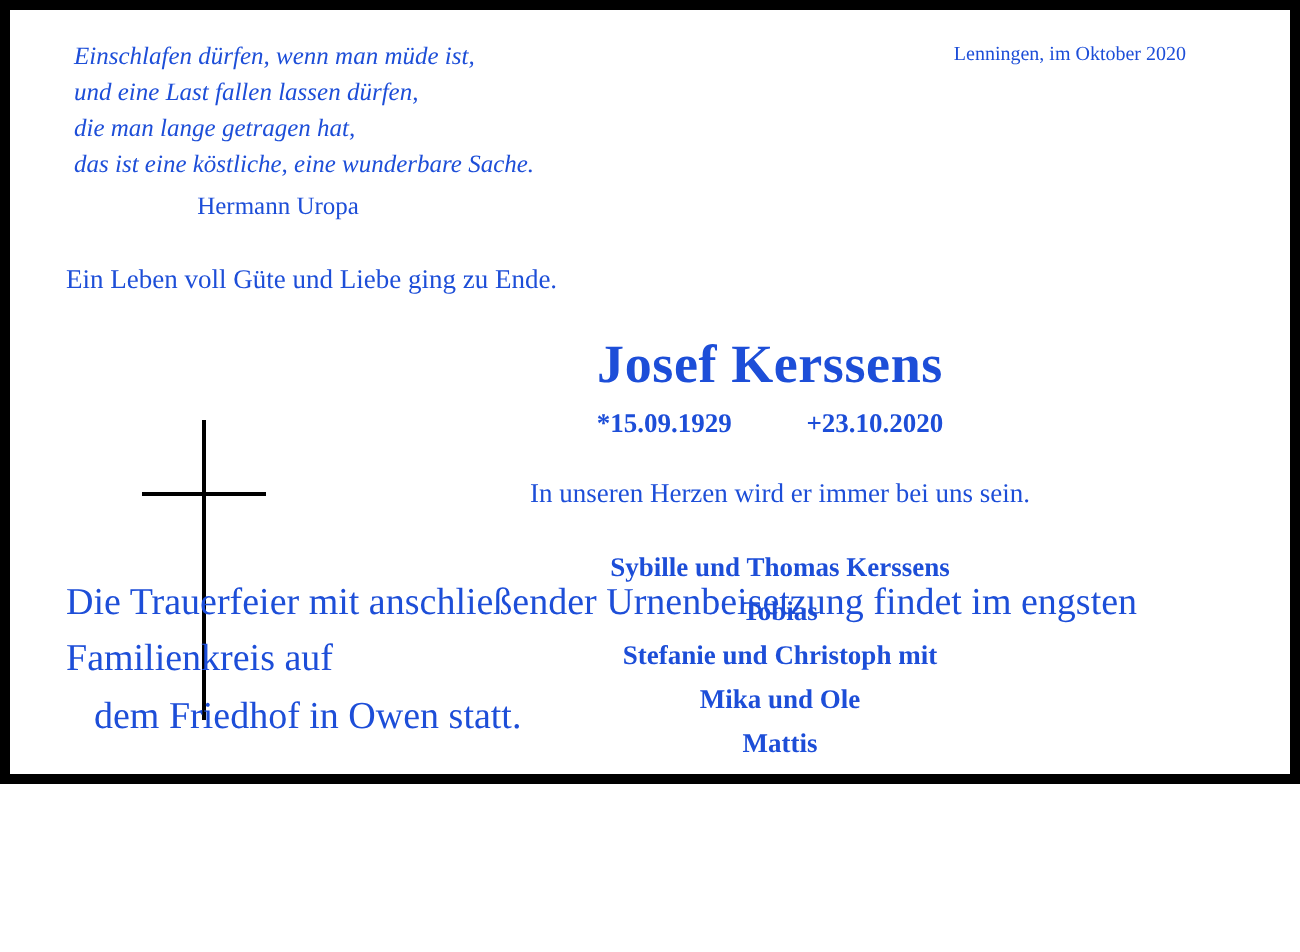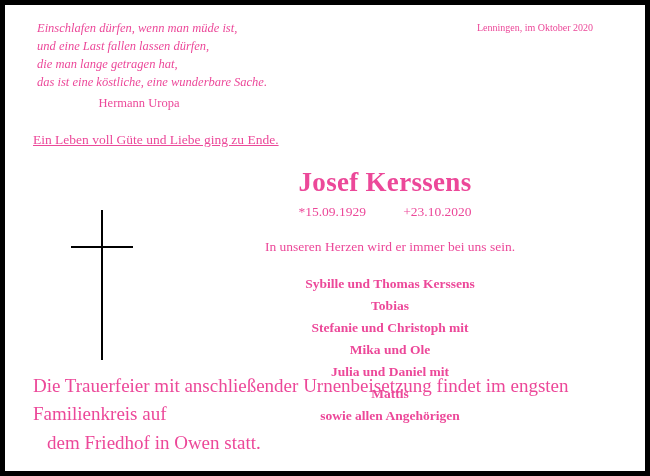--- a/index.html
+++ b/index.html
@@ -3,26 +3,26 @@
 <meta charset="utf-8">
 <style>
   html, body {
     margin: 0;
     padding: 0;
     background: #ffffff;
   }
   #page {
     position: relative;
     width: 650px;
-    height: 476px;
+    height: 392px;
     background: #ffffff;
     box-sizing: border-box;
     border: 5px solid #000000;
     font-family: "Liberation Serif", serif;
-    color: #ec4899;
+    color: #1d4ed8;
     overflow: hidden;
   }
   .inner {
     position: absolute;
     left: 0; top: 0; right: 0; bottom: 0;
     padding: 14px 24px 10px 24px;
     box-sizing: border-box;
   }
 
   
@@ -51,39 +51,38 @@
     padding-right: 28px;
     white-space: nowrap;
   }
 
   
   .intro {
     margin-top: 18px;
     padding-left: 4px;
     font-size: 13.5px;
     line-height: 1.55;
-    text-decoration: underline;
   }
   .intro div { white-space: nowrap; }
 
   
   .name-block {
     margin-top: 16px;
     text-align: center;
     padding-left: 120px;
   }
   .deceased-name {
     font-size: 27px;
     font-weight: bold;
     letter-spacing: 0.3px;
   }
   .dates {
     margin-top: 6px;
     font-size: 13.5px;
-    font-weight: normal;
+    font-weight: bold;
   }
   .dates .birth { margin-right: 34px; }
 
   
   .cross {
     position: absolute;
     left: 96px;
     top: 205px;
     width: 2px;
     height: 150px;
@@ -156,21 +155,20 @@
     </div>
 
     <div class="cross"></div>
 
     <div class="family">
       <div class="lead">In unseren Herzen wird er immer bei uns sein.</div>
       <div class="member">Sybille und Thomas Kerssens</div>
       <div class="member">Tobias</div>
       <div class="member">Stefanie und Christoph mit</div>
       <div class="member">Mika und Ole</div>
-      <div class="member">Julia und Daniel mit</div>
       <div class="member">Mattis</div>
       <div class="member">sowie allen Angehörigen</div>
     </div>
 
     <div class="closing">
       <div class="l1">Die Trauerfeier mit anschließender Urnenbeisetzung findet im engsten Familienkreis auf</div>
       <div class="l2">dem Friedhof in Owen statt.</div>
     </div>
 
   </div>

